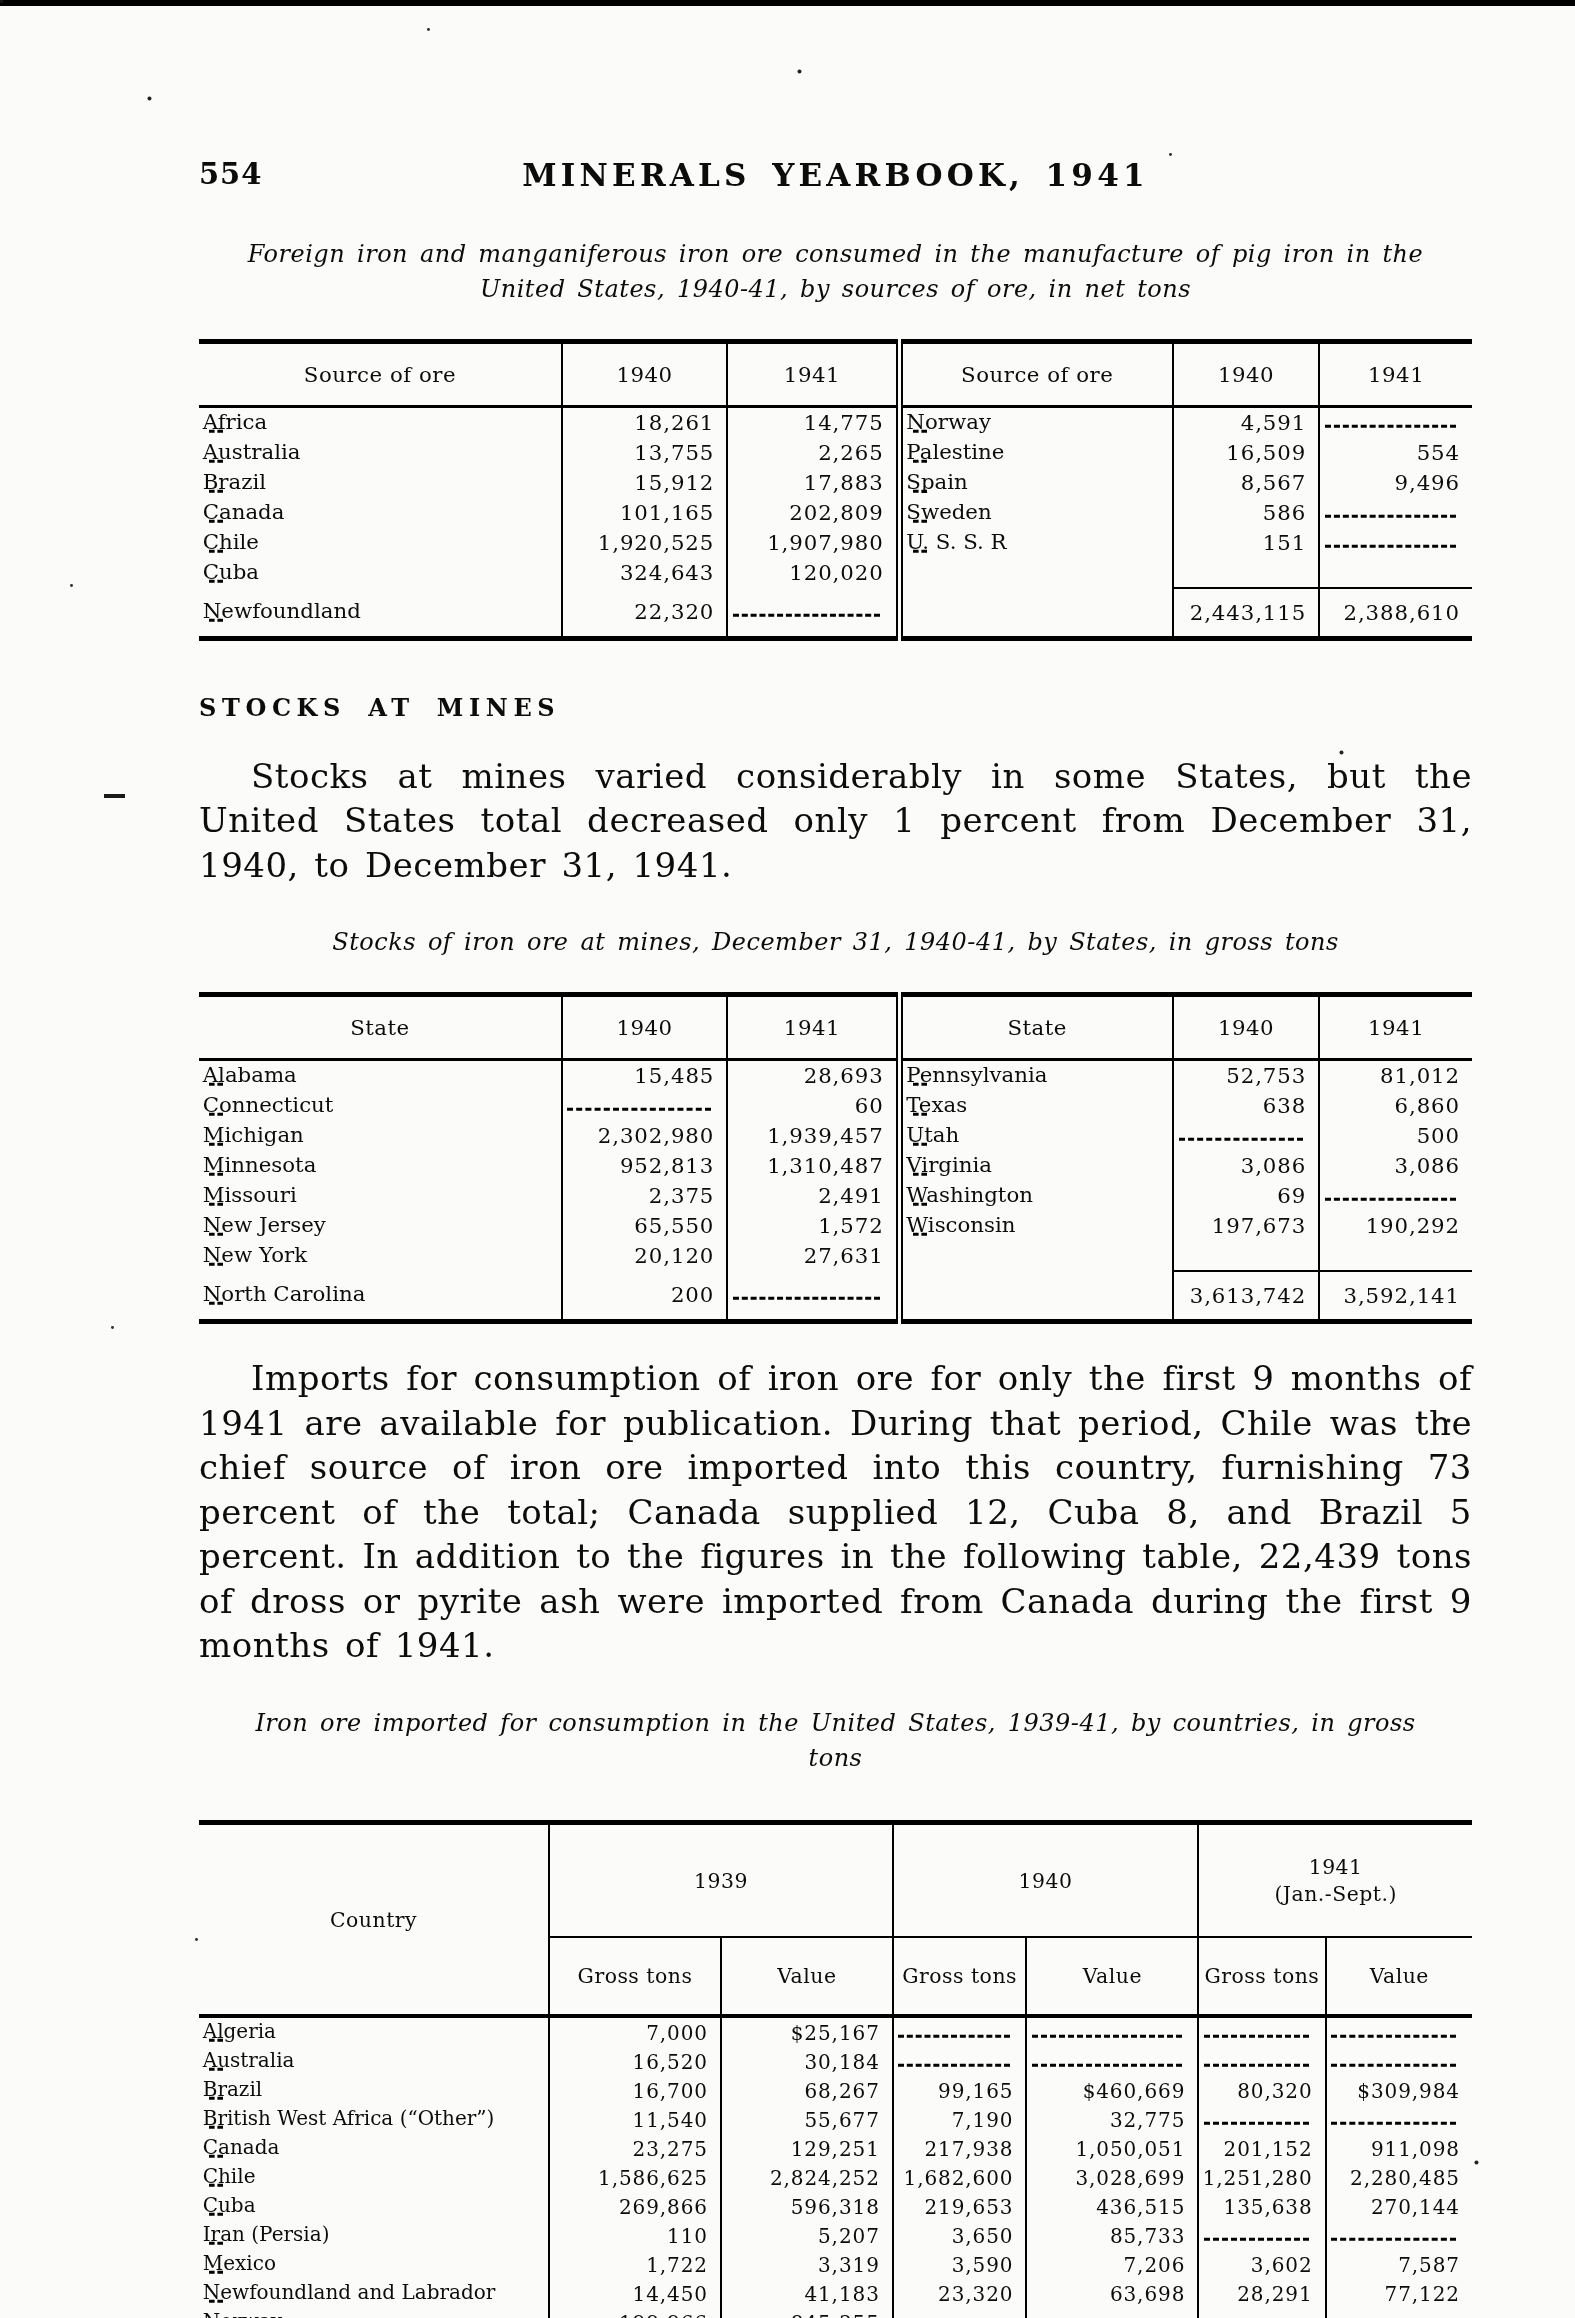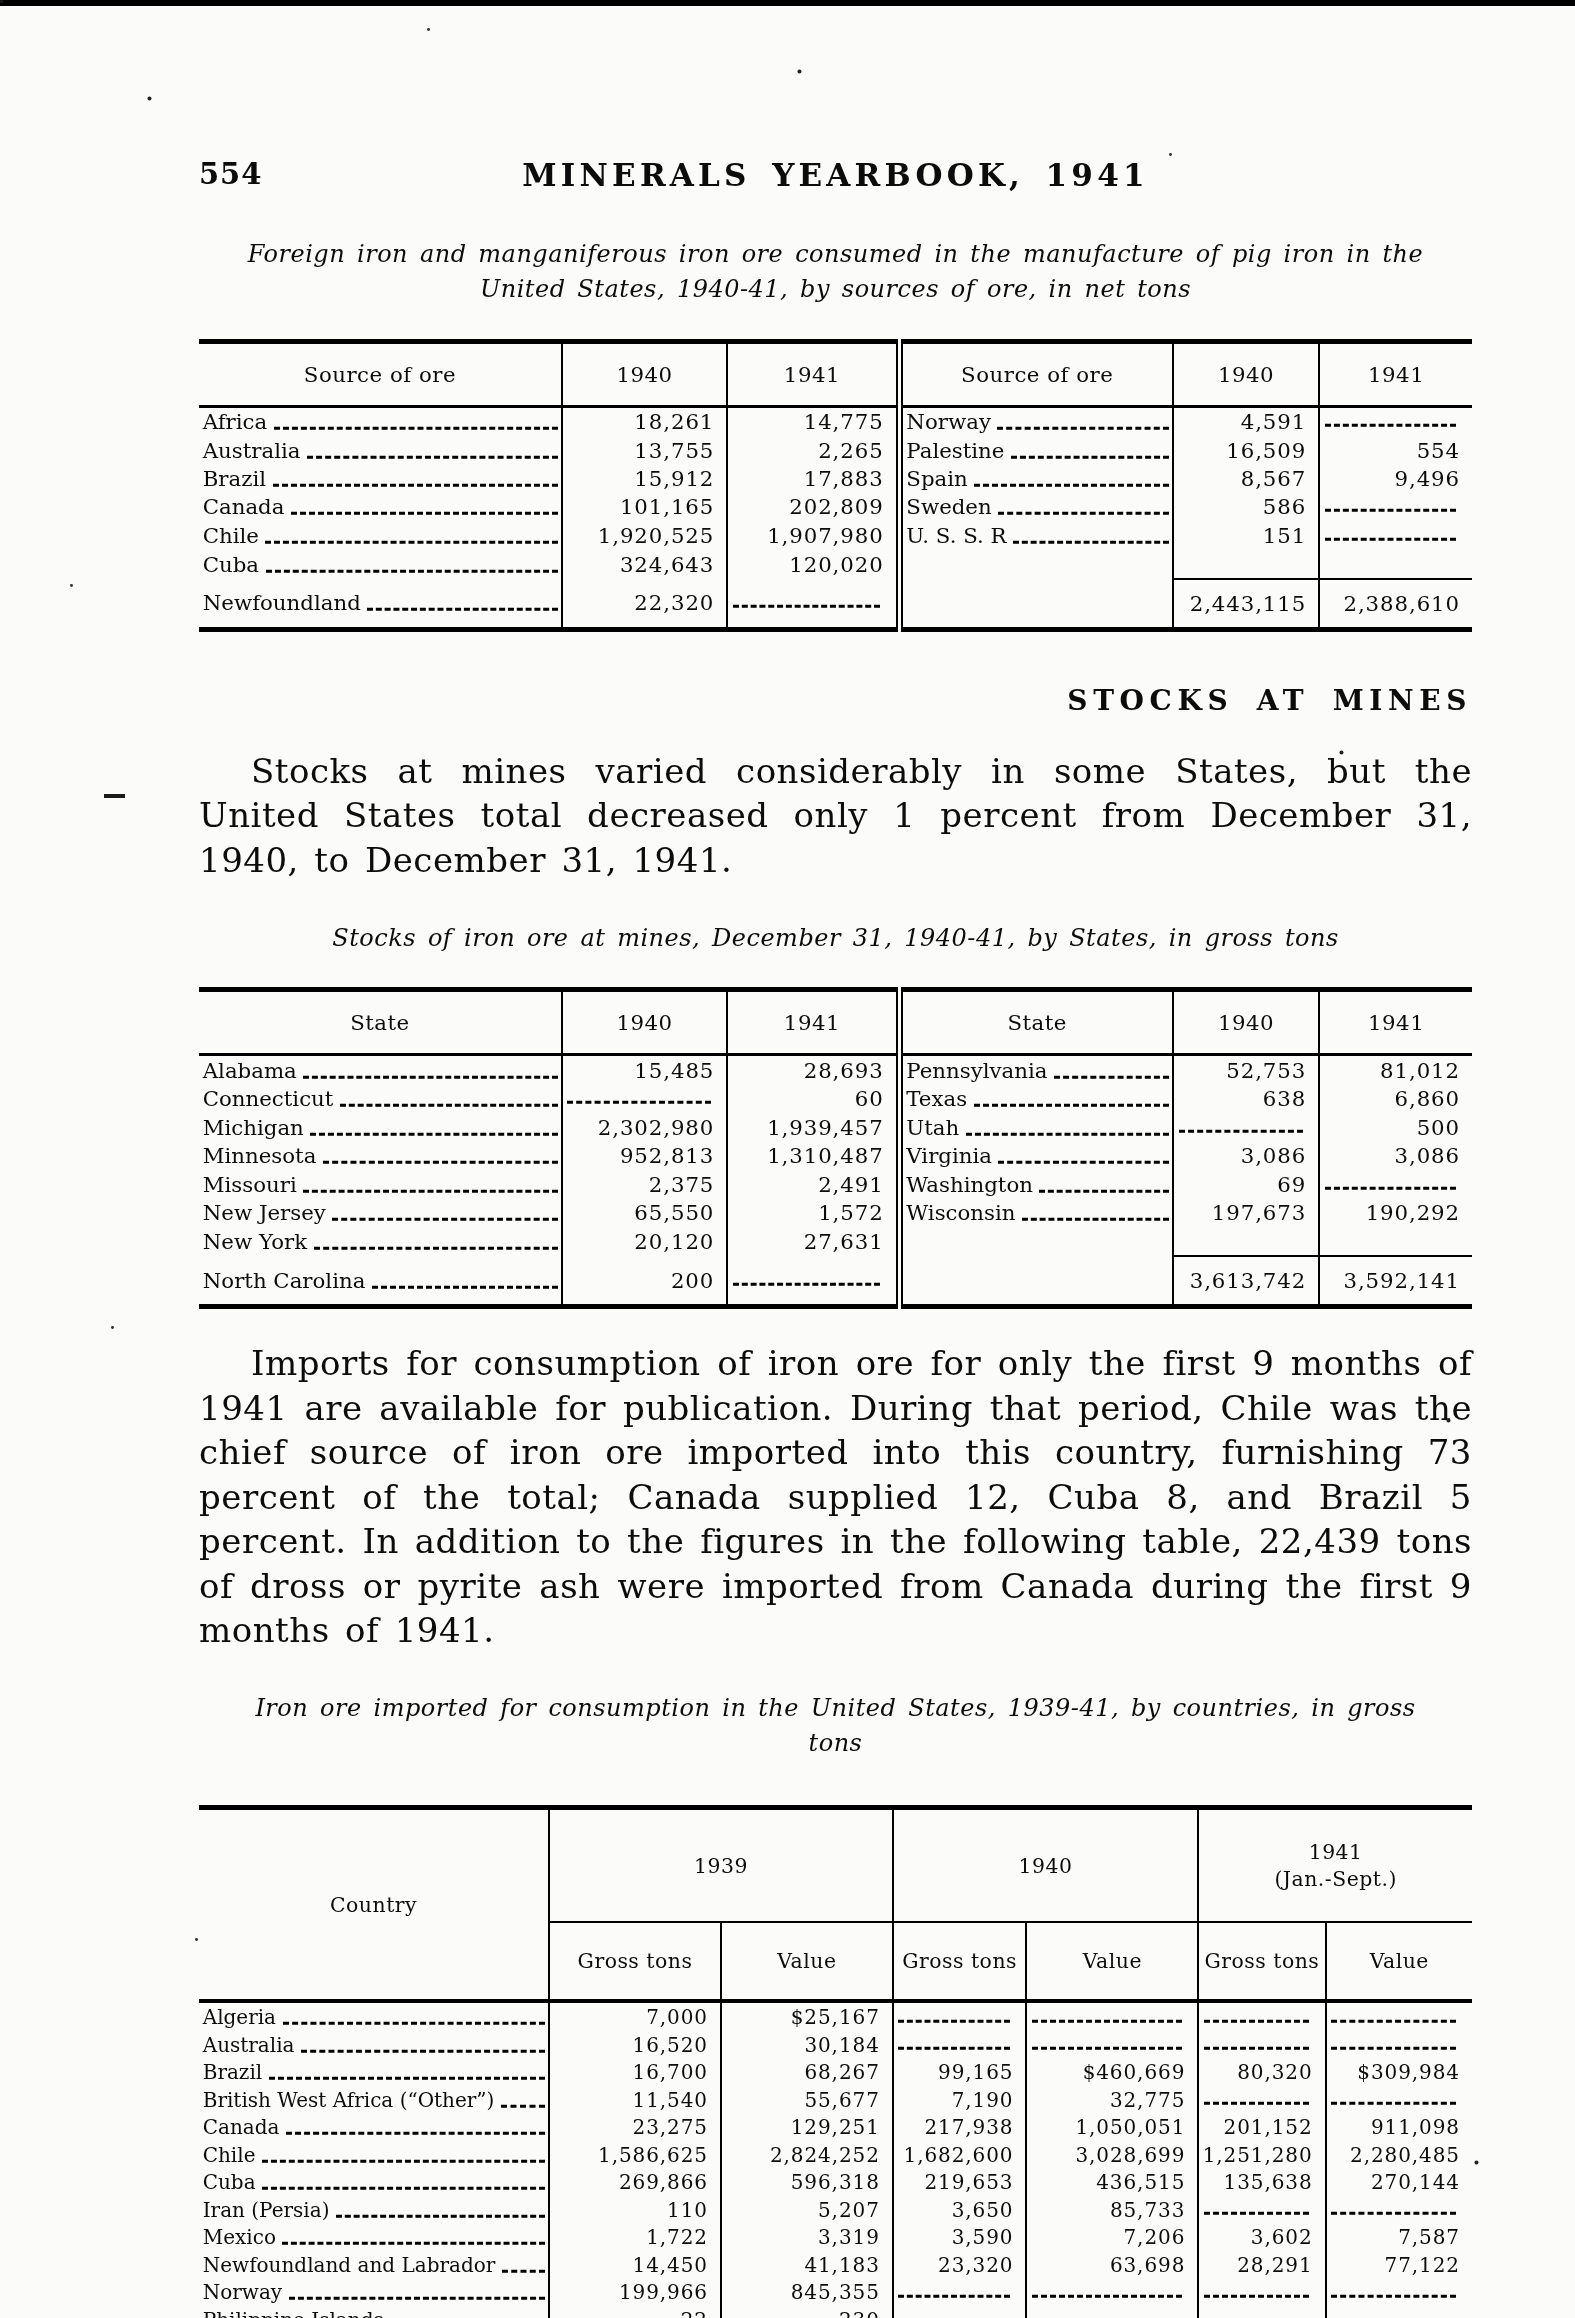--- a/index.html
+++ b/index.html
@@ -21,35 +21,35 @@
 
   .content{margin:0 104px 0 199px;padding-top:157px;}
 
   .pagehead{position:relative;height:42px;}
   .pagenum{position:absolute;left:0;top:0;font-size:29px;font-weight:bold;letter-spacing:0.9px;}
   .runhead{text-align:center;font-size:31px;font-weight:bold;letter-spacing:4.2px;word-spacing:6.5px;}
 
   .caption{font-style:italic;text-align:center;font-size:24px;line-height:1.45;
     margin:38px auto 0 auto;max-width:1215px;letter-spacing:0.5px;word-spacing:3.7px;}
 
-  .sec-head{text-align:right;font-size:28px;font-weight:bold;letter-spacing:5.6px;word-spacing:8.3px;margin-top:52px;}
+  .sec-head{text-align:left;font-size:24px;font-weight:bold;letter-spacing:5.6px;word-spacing:8.3px;margin-top:52px;}
 
   .para{font-size:34px;line-height:1.31;text-align:justify;text-indent:52px;
     margin-top:32px;letter-spacing:0.5px;word-spacing:4.2px;}
 
   table{border-collapse:collapse;width:100%;table-layout:fixed;}
   table.dtable{border-top:5.1px solid #000;border-bottom:5.1px solid #000;margin-top:32px;}
   th{font-weight:normal;font-size:21.3px;vertical-align:middle;
      border-bottom:3.2px solid #000;height:59px;letter-spacing:0.5px;}
   td{font-size:21.3px;height:26.4px;vertical-align:middle;overflow:hidden;}
   td.val{text-align:right;padding-right:12px;letter-spacing:0.9px;white-space:nowrap;}
   .c2,.c3,.c5,.c6{border-left:2.3px solid #000;}
   .c4{border-left:7.4px double #000;}
   td.name{padding-left:3.7px;white-space:nowrap;}
-  .nmwrap{display:flex;align-items:flex-end;}
+  .nmwrap{display:flex;align-items:flex-start;flex-direction:column;}
   .nm{white-space:nowrap;}
   .ldr{flex:1 1 auto;border-bottom:3.2px dashed #000;margin:0 1.9px 0 6.5px;transform:translateY(-4.2px);min-width:14px;}
   .dashes{border-bottom:3.2px dashed #000;height:0;margin:0 3.7px;transform:translateY(3.7px);}
   td.tot{border-top:2.8px solid #000;}
   tr.totals td{height:45px;}
 
   
   table.trade{margin-top:45px;font-size:20px;}
   table.trade td{font-size:20px;height:25.5px;}
   table.trade th{font-size:20.4px;}

